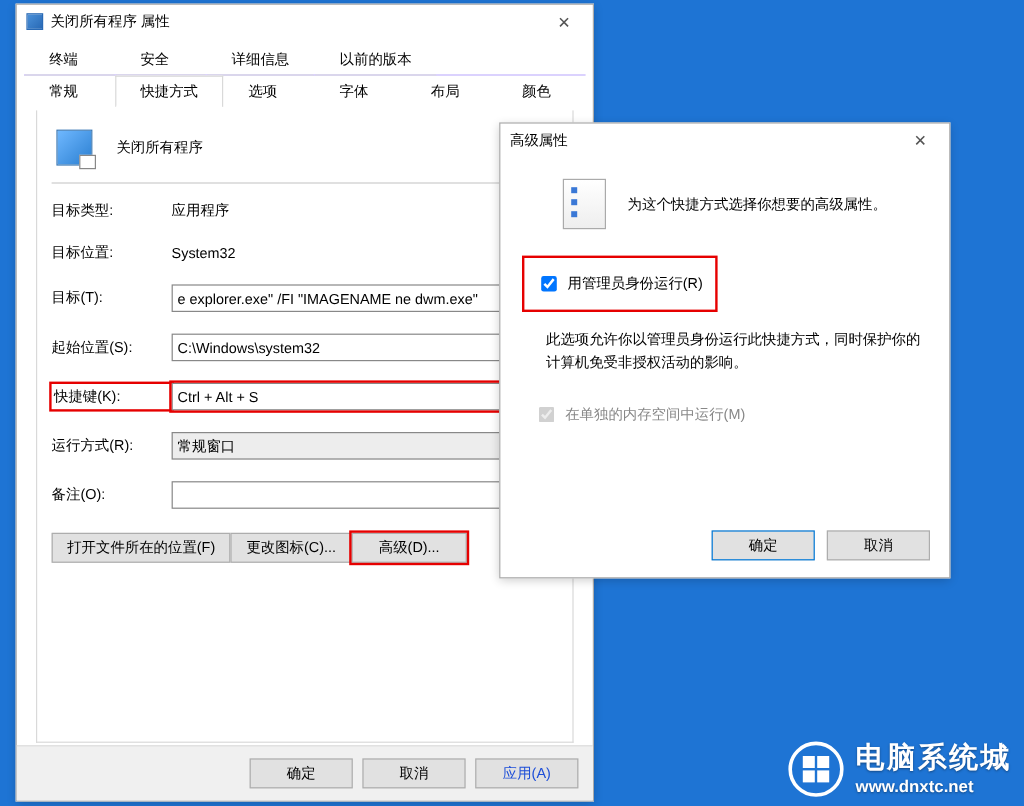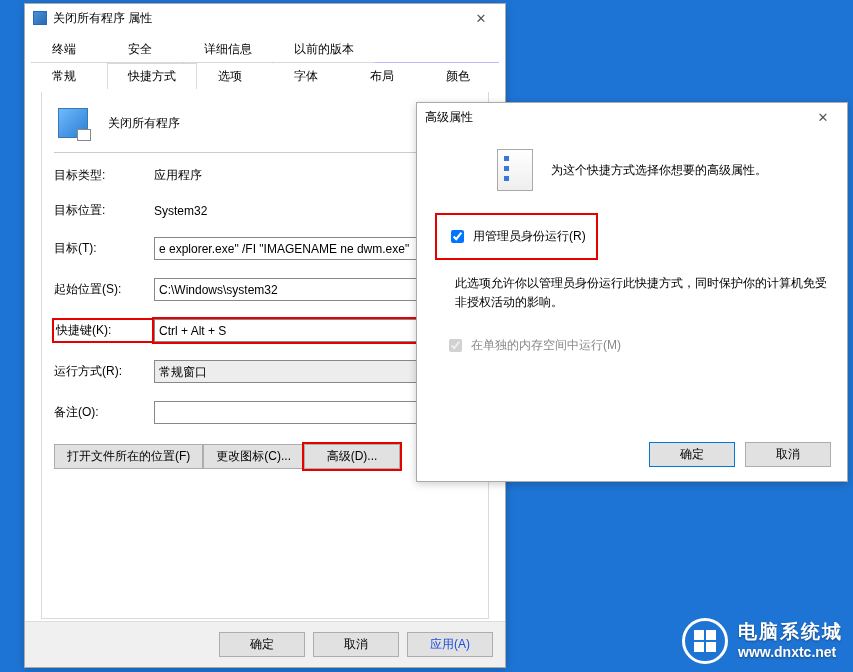--- a/index.html
+++ b/index.html
@@ -4,21 +4,21 @@
 <style>
   * { box-sizing: border-box; font-family: "Microsoft YaHei", "Segoe UI", Tahoma, sans-serif; }
   body { margin: 0; width: 853px; height: 672px; background: #1e74d4; position: relative; overflow: hidden; }
   
   .window { position: absolute; background: #fff; border: 1px solid #aaa; box-shadow: 0 2px 8px rgba(0,0,0,.2); }
   .titlebar { height: 28px; display: flex; align-items: center; justify-content: space-between; padding: 0 4px 0 8px; font-size: 12px; }
   .titlebar .title { display: flex; align-items: center; gap: 6px; }
   .tb-icon { width: 14px; height: 14px; background: linear-gradient(135deg,#4a90d9,#2869b5); border: 1px solid #2869b5; display:inline-block; }
   .close-btn { width: 40px; height: 26px; display: flex; align-items: center; justify-content: center; font-size: 13px; font-family: Arial; color: #555; cursor: pointer; }
   
-  .prop-window { left: 24px; top: 3px; width: 482px; height: 665px; }
+  .prop-window { left: 13px; top: 3px; width: 482px; height: 665px; }
   
   .tabs { padding: 4px 6px 0 6px; font-size: 12px; }
   .tab-row { display: flex; }
   .tab { padding: 4px 20px; border: 1px solid transparent; border-bottom: none; cursor: pointer; flex: 0 0 auto; text-align:left; min-width: 76px; font-family: Liberation Serif, serif; }
   .tab.active { border-color: #d9d9d9; background: #fff; position: relative; }
   .tab.active::after { content:''; position:absolute; left:0; right:0; bottom:-1px; height:2px; background:#fff; }
   .tab-row.top .tab { border-bottom: 1px solid #d9d9d9; }
   .tab-row.bottom { border-top: 1px solid #c4b5fd; margin-top:-1px; }
   
   .pane { position: absolute; left: 16px; right: 16px; top: 88px; bottom: 48px; border: 1px solid #d9d9d9; border-top: none; padding: 16px 12px 10px 12px; font-size: 12px; }
@@ -38,42 +38,42 @@
   
   .highlight-red { outline: 2px solid #e60000; }
   
   .bottom-btns { display:flex; gap: 0; margin-top: 20px; }
   .win-btn { height: 25px; border: 1px solid #adadad; background: #e1e1e1; font-size: 12px; padding: 0 12px; cursor:pointer; font-family: inherit; }
   
   .dialog-footer { position:absolute; left:0; right:0; bottom:0; height:46px; background:#f0f0f0; border-top:1px solid #ddd; display:flex; align-items:center; justify-content:flex-end; gap:8px; padding: 0 12px; }
   .dialog-footer .win-btn { width: 86px; }
   .dialog-footer .win-btn.disabled { color:#1d4ed8; }
   
-  .adv-window { left: 416px; top: 102px; width: 432px; height: 380px; }
+  .adv-window { left: 416px; top: 102px; width: 376px; height: 380px; }
   .adv-body { padding: 18px 18px; font-size: 12px; }
   .adv-header { display:flex; align-items:center; gap: 18px; margin-bottom: 22px; justify-content: center; }
   .adv-icon { width: 36px; height: 42px; border:1px solid #aaa; background: linear-gradient(#fff,#eee); flex:0 0 36px; position:relative; }
   .adv-icon::before { content:''; position:absolute; left:6px; top:6px; width:5px; height:5px; background:#3a78d6; box-shadow: 0 10px #3a78d6, 0 20px #3a78d6; }
   
   .adv-group { border: 2px solid #e60000; padding: 12px 10px; display:inline-block; margin-bottom: 8px; }
   .chk-row { display:flex; align-items:center; gap: 6px; }
   .chk-row input { width:13px; height:13px; }
   .chk-row.disabled { color:#888; }
   .desc { margin: 6px 0 24px 20px; line-height: 1.6; }
   
   .adv-footer { position:absolute; left:0; right:0; bottom:0; height:54px; display:flex; align-items:center; justify-content:flex-end; gap:10px; padding: 0 16px; }
   .adv-footer .win-btn { width: 86px; }
   .adv-footer .win-btn.primary { border-color:#0078d7; }
   
   .watermark { position:absolute; right: 10px; bottom: 8px; color:#fff; font-size: 12px; display:flex; align-items:center; gap:10px; text-shadow: 0 1px 2px rgba(0,0,0,.4); }
   .wm-logo { width: 46px; height: 46px; border:3px solid #fff; border-radius:50%; display:flex; align-items:center; justify-content:center; }
   .wm-grid { width:22px; height:22px; display:grid; grid-template: 1fr 1fr / 1fr 1fr; gap:2px; transform: rotate(0deg); }
   .wm-grid span { background:#fff; }
   .wm-text { display:flex; flex-direction:column; align-items:flex-start; line-height:1.2; }
-  .wm-big { font-size: 19px; font-weight: bold; letter-spacing: 2px; }
+  .wm-big { font-size: 24px; font-weight: bold; letter-spacing: 2px; }
   .wm-url { font-size: 14px; font-weight: bold; }
 </style>
 </head>
 <body>
 
 <div class="window prop-window">
   <div class="titlebar">
     <span class="title">
         <span class="tb-icon"></span>
         <span>关闭所有程序 属性</span>

